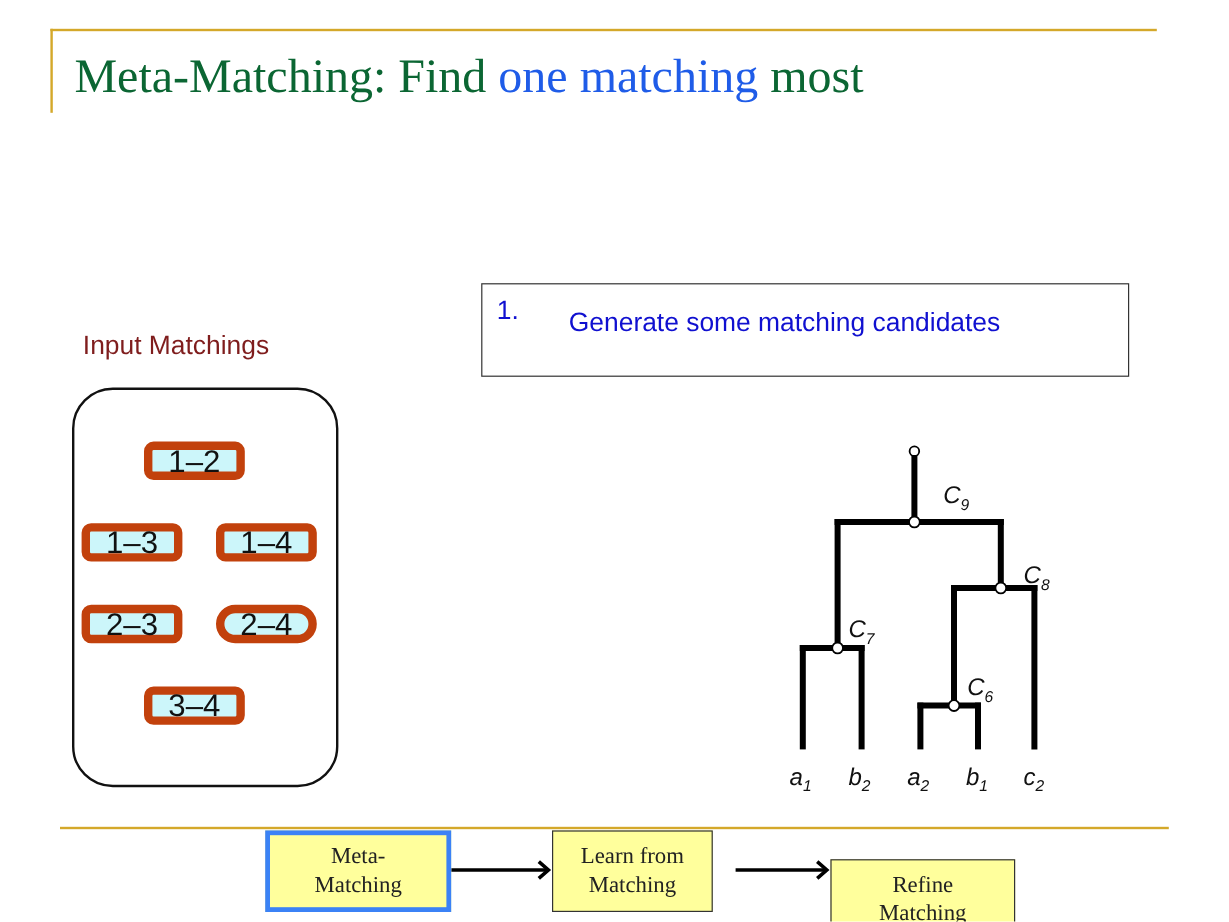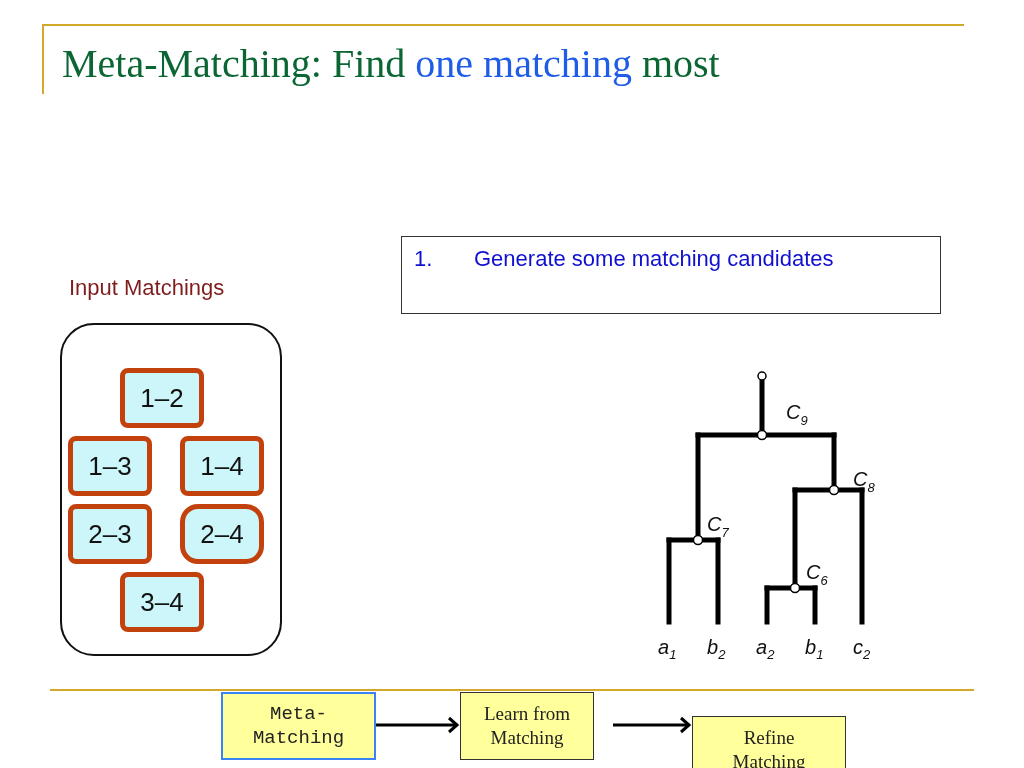--- a/index.html
+++ b/index.html
@@ -5,27 +5,27 @@
     html, body { margin: 0; padding: 0; }
     body { width: 1024px; height: 768px; background: #ffffff; position: relative; overflow: hidden; font-family: "Liberation Sans", sans-serif; }
     .frame-top { position: absolute; left: 42px; top: 24px; width: 922px; height: 2px; background: #d4a82a; }
     .frame-left { position: absolute; left: 42px; top: 24px; width: 2px; height: 70px; background: #d4a82a; }
     .title { position: absolute; left: 62px; top: 40px; width: 900px; font-family: "Liberation Serif", serif; font-size: 40px; line-height: 48px; color: #0b6633; }
     .title .line2 { display: block; text-align: right; padding-right: 12px; }
     .blue { color: #1f5ce8; text-align: right; }
     .ital { font-style: italic; }
     .stepbox { position: absolute; left: 401px; top: 236px; width: 540px; height: 78px; border: 1px solid #333; box-sizing: border-box; }
     .stepbox .num { position: absolute; left: 12px; top: 9px; font-size: 22px; color: #1010d0; }
-    .stepbox .txt { position: absolute; left: 72px; top: 9px; font-size: 22px; color: #1010d0; }
+    .stepbox .txt { position: absolute; left: 72px; top: 19px; font-size: 22px; color: #1010d0; }
     .input-label { position: absolute; left: 69px; top: 275px; font-size: 22px; color: #7f1d1d; }
     .input-container { position: absolute; left: 60px; top: 323px; width: 222px; height: 333px; border: 2px solid #111; border-radius: 34px; box-sizing: border-box; }
-    .match { position: absolute; width: 84px; height: 60px; background: #ccf6fa; border: 5px solid #c2410c; border-radius: 8px; box-sizing: border-box; font-size: 26px; color: #111; display: flex; align-items: center; justify-content: center; }
+    .match { position: absolute; width: 84px; height: 32px; background: #ccf6fa; border: 7px solid #c2410c; border-radius: 8px; box-sizing: border-box; font-size: 26px; color: #111; display: flex; align-items: center; justify-content: center; }
     .bottom-rule { position: absolute; left: 50px; top: 689px; width: 924px; height: 2px; background: #d4a82a; }
     .flowbox { position: absolute; top: 692px; height: 68px; background: #ffff9c; border: 1px solid #333; box-sizing: border-box; font-family: "Liberation Serif", serif; font-size: 19px; line-height: 24px; color: #222; display: flex; flex-direction: column; align-items: center; justify-content: center; text-align: center; }
-    .flowbox.active { border: 2px solid #3b82f6; font-family: Liberation Mono, monospace; }
+    .flowbox.active { border: 4px solid #3b82f6; }
     svg { position: absolute; left: 0; top: 0; }
     .tree-label { font-family: "Liberation Sans", sans-serif; font-style: italic; font-size: 20px; fill: #111; }
     .tree-sub { font-size: 13px; }
   </style>
 </head>
 <body>
 
 <div class="frame-top"></div>
 <div class="frame-left"></div>
 

